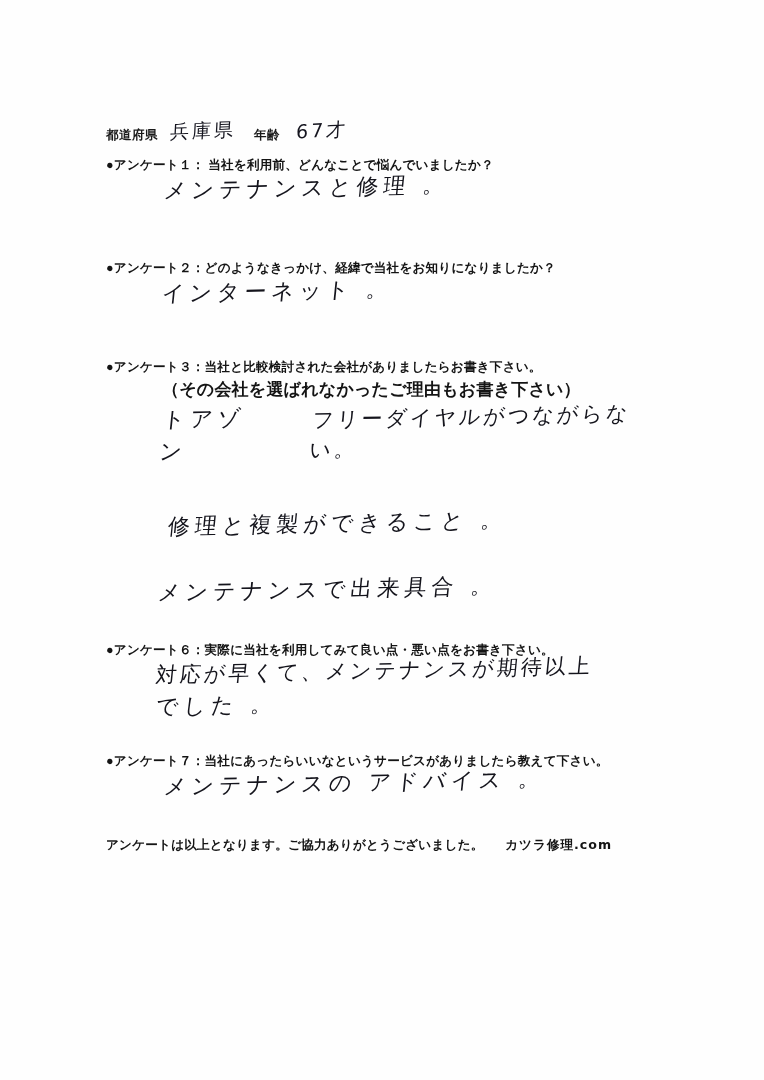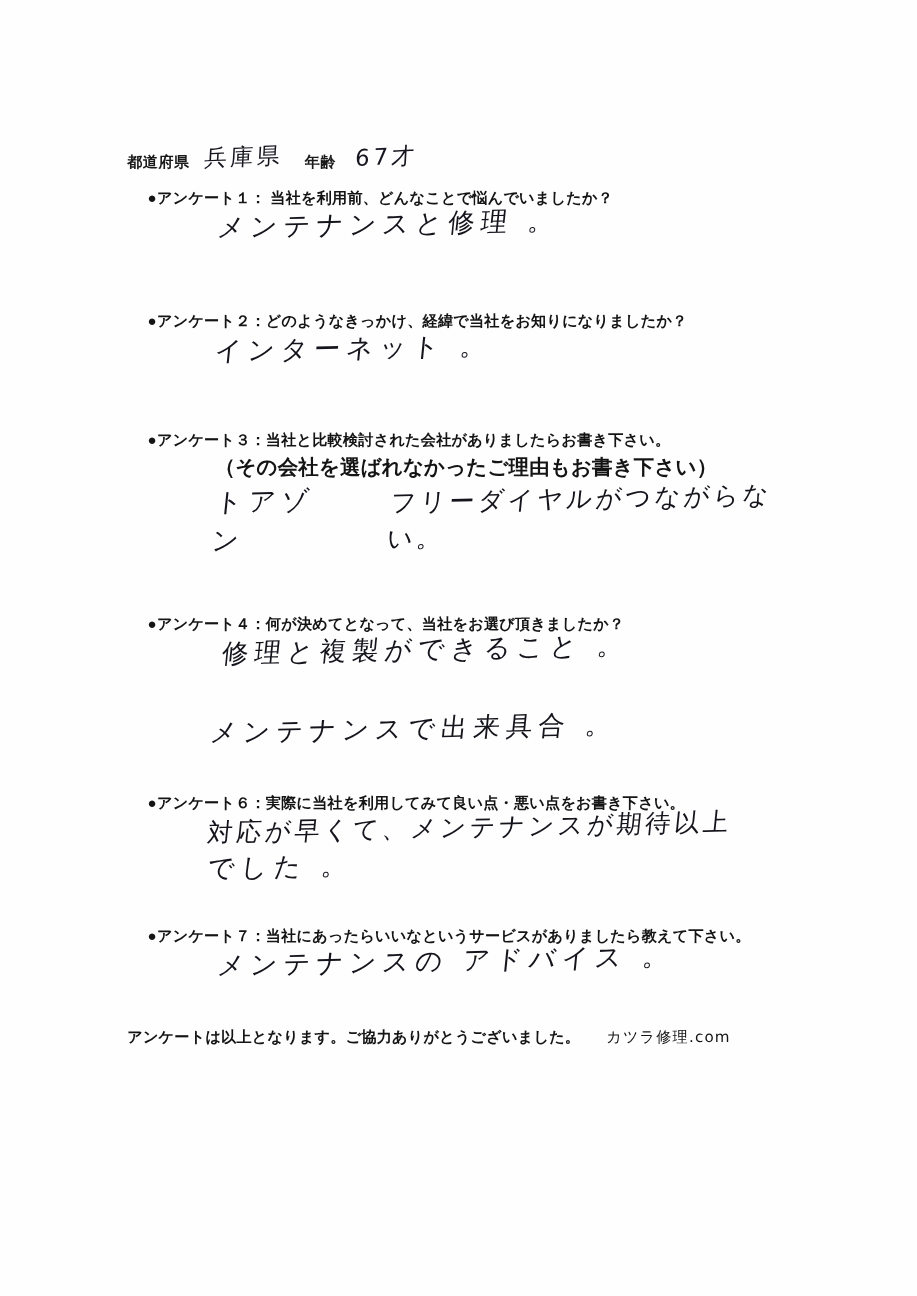--- a/index.html
+++ b/index.html
@@ -58,21 +58,21 @@
     letter-spacing: 3px;
   }
   .hand-age {
     font-size: 19px;
     transform: rotate(-3deg) skewX(-6deg);
     margin-left: 8px;
     letter-spacing: 3px;
   }
 
   
-  .q-block { margin-bottom: 6px; margin-left: 17px; }
+  .q-block { margin-bottom: 6px; }
   .q-line {
     font-size: 12.6px;
     font-weight: bold;
     color: #141414;
     line-height: 1.5;
     letter-spacing: 0.2px;
     white-space: nowrap;
   }
   .q-sub {
     font-size: 17px;
@@ -121,21 +121,21 @@
   .footer {
     margin-top: 34px;
     font-size: 12.6px;
     font-weight: bold;
     color: #141414;
     letter-spacing: 0.2px;
   }
   .footer .brand {
     margin-left: 18px;
     font-family: "DejaVu Sans", sans-serif;
-    font-weight: 400;
+    font-weight: 700;
     letter-spacing: 1px;
   }
 </style>
 </head>
 <body>
 
 <div class="sheet">
   <div class="content">
 
     <div class="header-line">
@@ -161,21 +161,20 @@
       <div class="q-line">●アンケート３：当社と比較検討された会社がありましたらお書き下さい。</div>
       <div class="q-sub">（その会社を選ばれなかったご理由もお書き下さい）</div>
       <div class="answer-row a-indent-3">
         <span class="answer">トアゾン</span>
         <span class="answer answer-wide answer-col-2">フリーダイヤルがつながらない。</span>
       </div>
     </div>
     <div class="gap-c"></div>
 
     <div class="q-block">
-      <div class="q-line">●アンケート４：何が決めてとなって、当社をお選び頂きましたか？</div>
       <div class="answer a-indent-4">修理と複製ができること 。</div>
     </div>
     <div class="gap-d"></div>
 
     <div class="q-block">
       <div class="answer a-indent-5">メンテナンスで出来具合 。</div>
     </div>
     <div class="gap-e"></div>
 
     <div class="q-block">

